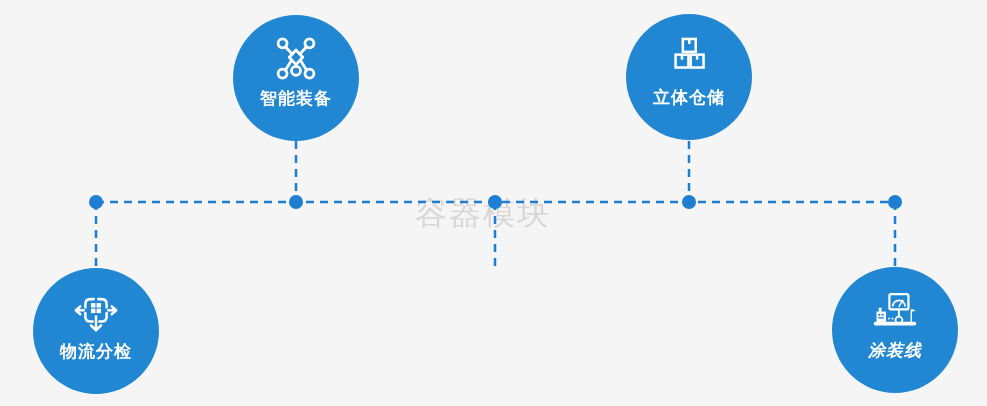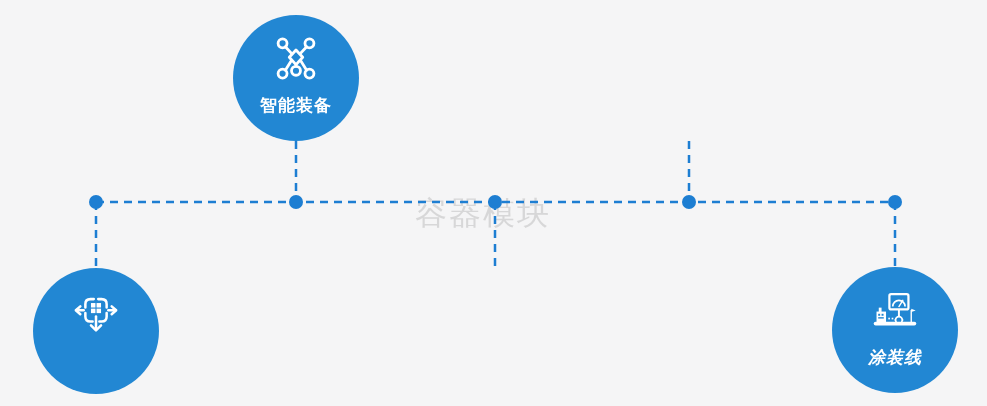--- a/index.html
+++ b/index.html
@@ -38,21 +38,20 @@
     flex-direction:column;
     align-items:center;
     padding-top:16px;
     box-sizing:border-box;
   }
   .node .icon{
     width:56px;height:56px;
     display:block;
   }
   .node .label{
-    margin-top:7px;
     color:#ffffff;
     font-size:17px;
     font-weight:bold;
     letter-spacing:1px;
     white-space:nowrap;
   }
   .node-intelligent-equipment{left:233px;top:15px;}
   .node-stereoscopic-warehouse{left:626px;top:14px;}
   .node-logistics-sorting{left:33px;top:268px;}
   .node-production-line{left:432px;top:267px;}
@@ -95,20 +94,33 @@
         <line x1="31" y1="28" x2="42" y2="40"></line>
         <line x1="69" y1="28" x2="58" y2="40"></line>
         <line x1="31" y1="70" x2="41" y2="54"></line>
         <line x1="69" y1="70" x2="59" y2="54"></line>
         <line x1="50" y1="60" x2="50" y2="63"></line>
       </g>
     </svg>
     <span class="label">智能装备</span>
   </div>
 
+  <div class="node node-stereoscopic-warehouse">
+    <svg class="icon" viewBox="0 0 100 100">
+      <g stroke="#ffffff" stroke-width="4.5" fill="none">
+        <rect x="39" y="16" width="23" height="23"></rect>
+        <line x1="50.5" y1="16" x2="50.5" y2="25"></line>
+        <rect x="26" y="44" width="23" height="23"></rect>
+        <line x1="37.5" y1="44" x2="37.5" y2="53"></line>
+        <rect x="53" y="44" width="23" height="23"></rect>
+        <line x1="64.5" y1="44" x2="64.5" y2="53"></line>
+      </g>
+    </svg>
+    <span class="label">立体仓储</span>
+  </div>
 
   <div class="node node-logistics-sorting">
     <svg class="icon" viewBox="0 0 100 100">
       <g fill="#ffffff" stroke="none">
         <rect x="41" y="34" width="8" height="8"></rect>
         <rect x="51" y="34" width="8" height="8"></rect>
         <rect x="41" y="44" width="8" height="8"></rect>
         <rect x="51" y="44" width="8" height="8"></rect>
       </g>
       <g stroke="#ffffff" stroke-width="4.5" fill="none" stroke-linecap="round" stroke-linejoin="round">
@@ -117,20 +129,21 @@
         <path d="M31,52 L31,58 Q31,67 40,67 L44,67"></path>
         <path d="M56,67 L60,67 Q69,67 69,58 L69,52"></path>
         <line x1="28" y1="47" x2="15" y2="47"></line>
         <polyline points="22,40 14,47 22,54"></polyline>
         <line x1="72" y1="47" x2="85" y2="47"></line>
         <polyline points="78,40 86,47 78,54"></polyline>
         <line x1="50" y1="58" x2="50" y2="81"></line>
         <polyline points="41,74 50,83 59,74"></polyline>
       </g>
     </svg>
+    <span class="label">物流分检</span>
   </div>
 
 
   <div class="node node-coating-line">
     <svg class="icon" viewBox="0 0 100 100">
 
       <rect x="40" y="20" width="34" height="27" rx="3" fill="none" stroke="#ffffff" stroke-width="4"></rect>
       <path d="M46,42 A11,11 0 0 1 68,42" fill="none" stroke="#ffffff" stroke-width="3"></path>
       <line x1="57" y1="42" x2="64" y2="31" stroke="#ffffff" stroke-width="2.5" stroke-linecap="round"></line>
       <line x1="57" y1="47" x2="57" y2="60" stroke="#ffffff" stroke-width="3.5"></line>

